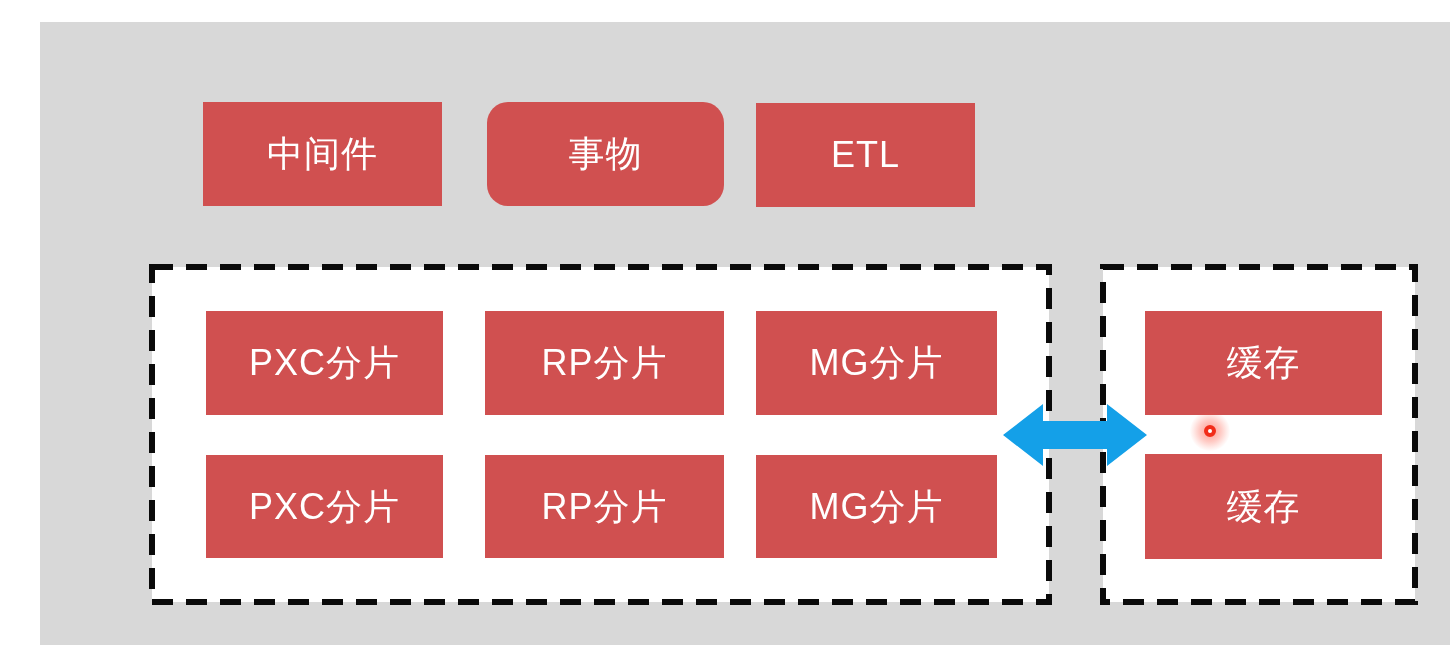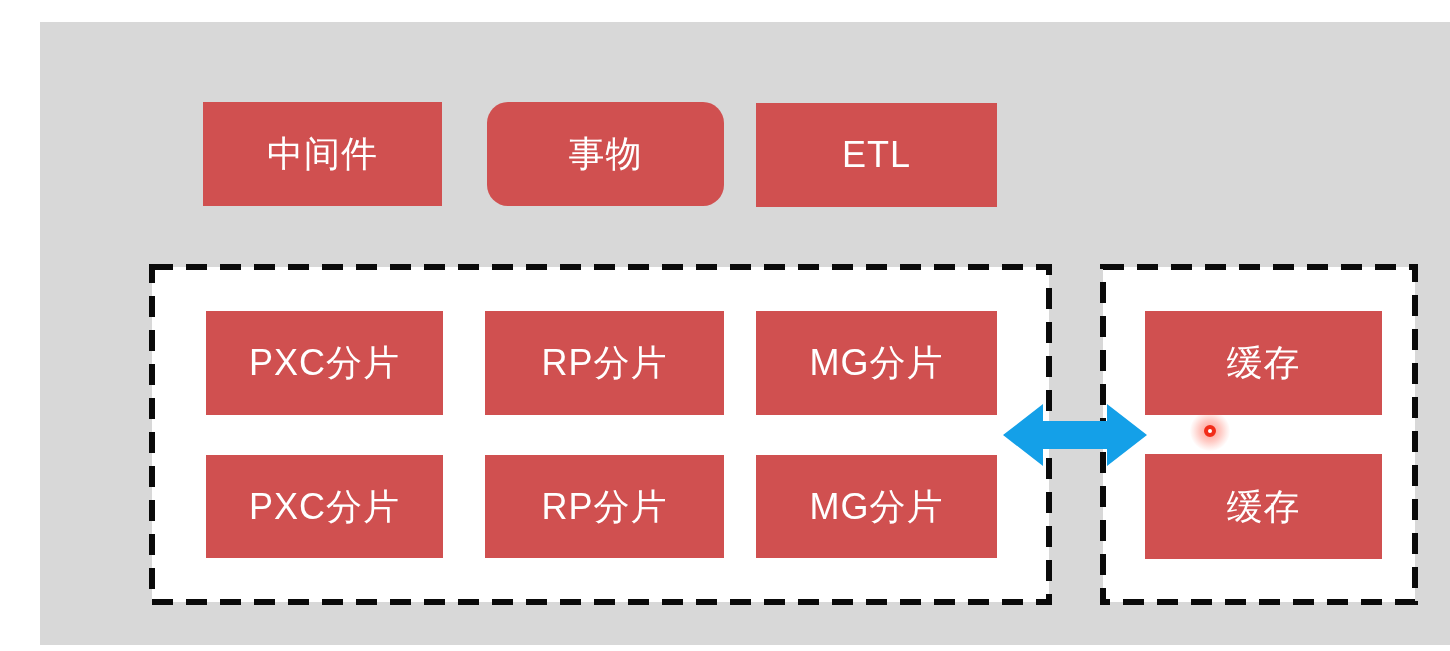--- a/index.html
+++ b/index.html
@@ -12,21 +12,21 @@
     background:#d8d8d8;
   }
   .redbox{
     position:absolute;background:#d05050;color:#ffffff;
     display:flex;align-items:center;justify-content:center;
     font-size:36px;letter-spacing:1px;line-height:1;
   }
   
   .b-mid {left:163px;top:80px;width:239px;height:104px;}
   .b-shi {left:447px;top:80px;width:237px;height:104px;border-radius:21px;}
-  .b-etl {left:716px;top:81px;width:241px;height:104px;}
+  .b-etl {left:716px;top:81px;width:219px;height:104px;}
   
   .cluster{position:absolute;background:transparent;}
   .cluster svg{position:absolute;left:0;top:0;display:block;}
   .left-cluster {left:109px;top:242px;width:903px;height:341px;}
   .right-cluster{left:1060px;top:242px;width:318px;height:341px;}
   
   .b-pxc1{left:166px;top:289px;width:237px;height:104px;}
   .b-rp1 {left:445px;top:289px;width:239px;height:104px;}
   .b-mg1 {left:716px;top:289px;width:241px;height:104px;}
   .b-pxc2{left:166px;top:433px;width:237px;height:103px;}

